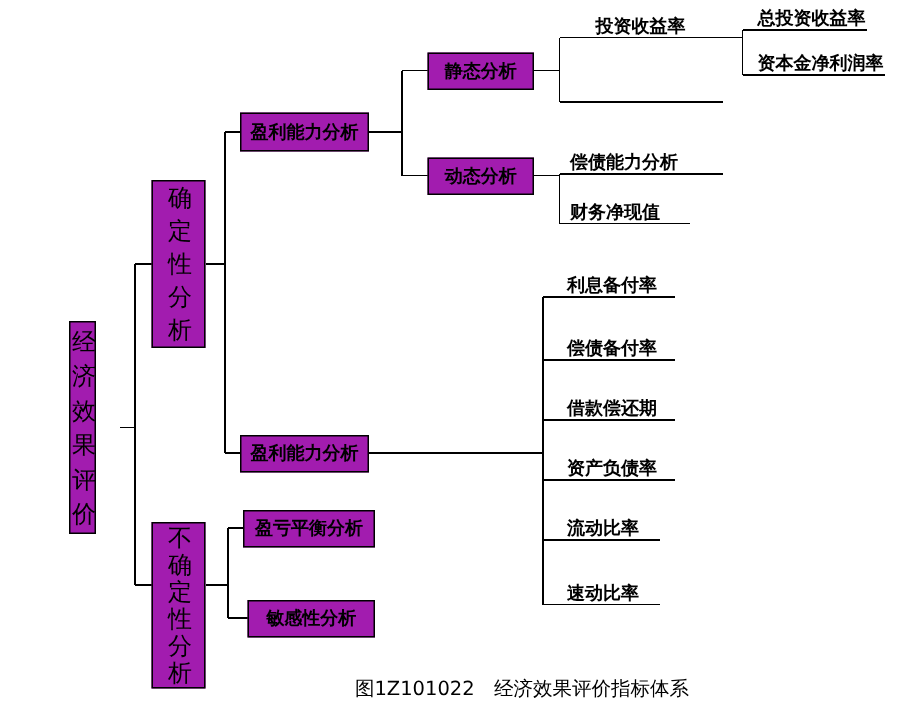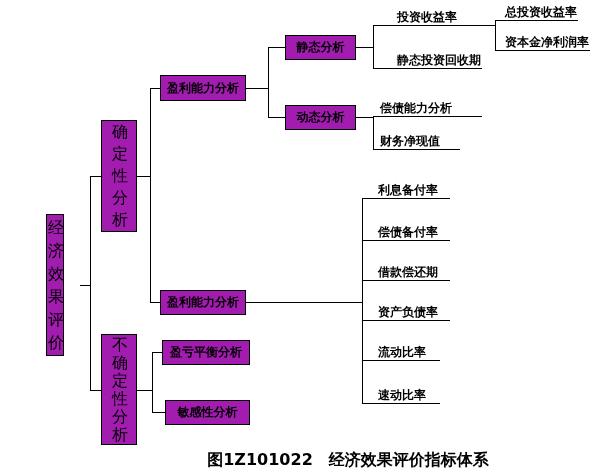--- a/index.html
+++ b/index.html
@@ -52,22 +52,22 @@
     color: #000000;
     white-space: nowrap;
     line-height: 14px;
   }
   .caption {
     position: absolute;
     left: 88px;
     top: 450px;
     width: 520px;
     text-align: center;
-    font-size: 16px;
-    font-weight: bold;
+    font-size: 13px;
+    font-weight: normal;
     color: #000000;
     white-space: nowrap;
   }
 </style>
 </head>
 <body>
 
 <div class="stage">
 
   <svg class="connectors" viewBox="0 0 612 473" xmlns="http://www.w3.org/2000/svg">
@@ -81,21 +81,21 @@
     <path d="M137 390 H152 M152 352 V412 M152 352 H162 M152 412 H165"></path>
   </svg>
 
   <div class="box" style="left:46px;top:214px;width:18px;height:142px;">
     <span class="vtext lh23">经济效果评价</span>
   </div>
 
   <div class="box" style="left:101px;top:120px;width:36px;height:112px;">
     <span class="vtext lh22">确定性分析</span>
   </div>
-  <div class="box" style="left:101px;top:334px;width:36px;height:111px;">
+  <div class="box" style="left:101px;top:348px;width:36px;height:111px;">
     <span class="vtext lh18">不确定性分析</span>
   </div>
 
   <div class="box" style="left:160px;top:75px;width:86px;height:26px;">
     <span>盈利能力分析</span>
   </div>
   <div class="box" style="left:160px;top:290px;width:86px;height:25px;">
     <span>盈利能力分析</span>
   </div>
   <div class="box" style="left:162px;top:340px;width:88px;height:25px;">
@@ -106,21 +106,20 @@
   </div>
 
   <div class="box" style="left:285px;top:35px;width:71px;height:25px;">
     <span>静态分析</span>
   </div>
   <div class="box" style="left:285px;top:105px;width:71px;height:25px;">
     <span>动态分析</span>
   </div>
 
   <div class="leaf" style="left:397px;top:10px;">投资收益率</div>
-  <div class="leaf" style="left:397px;top:53px;">静态投资回收期</div>
 
   <div class="leaf" style="left:505px;top:5px;">总投资收益率</div>
   <div class="leaf" style="left:505px;top:35px;">资本金净利润率</div>
 
   <div class="leaf" style="left:380px;top:101px;">偿债能力分析</div>
   <div class="leaf" style="left:380px;top:134px;">财务净现值</div>
 
   <div class="leaf" style="left:378px;top:183px;">利息备付率</div>
   <div class="leaf" style="left:378px;top:225px;">偿债备付率</div>
   <div class="leaf" style="left:378px;top:265px;">借款偿还期</div>

